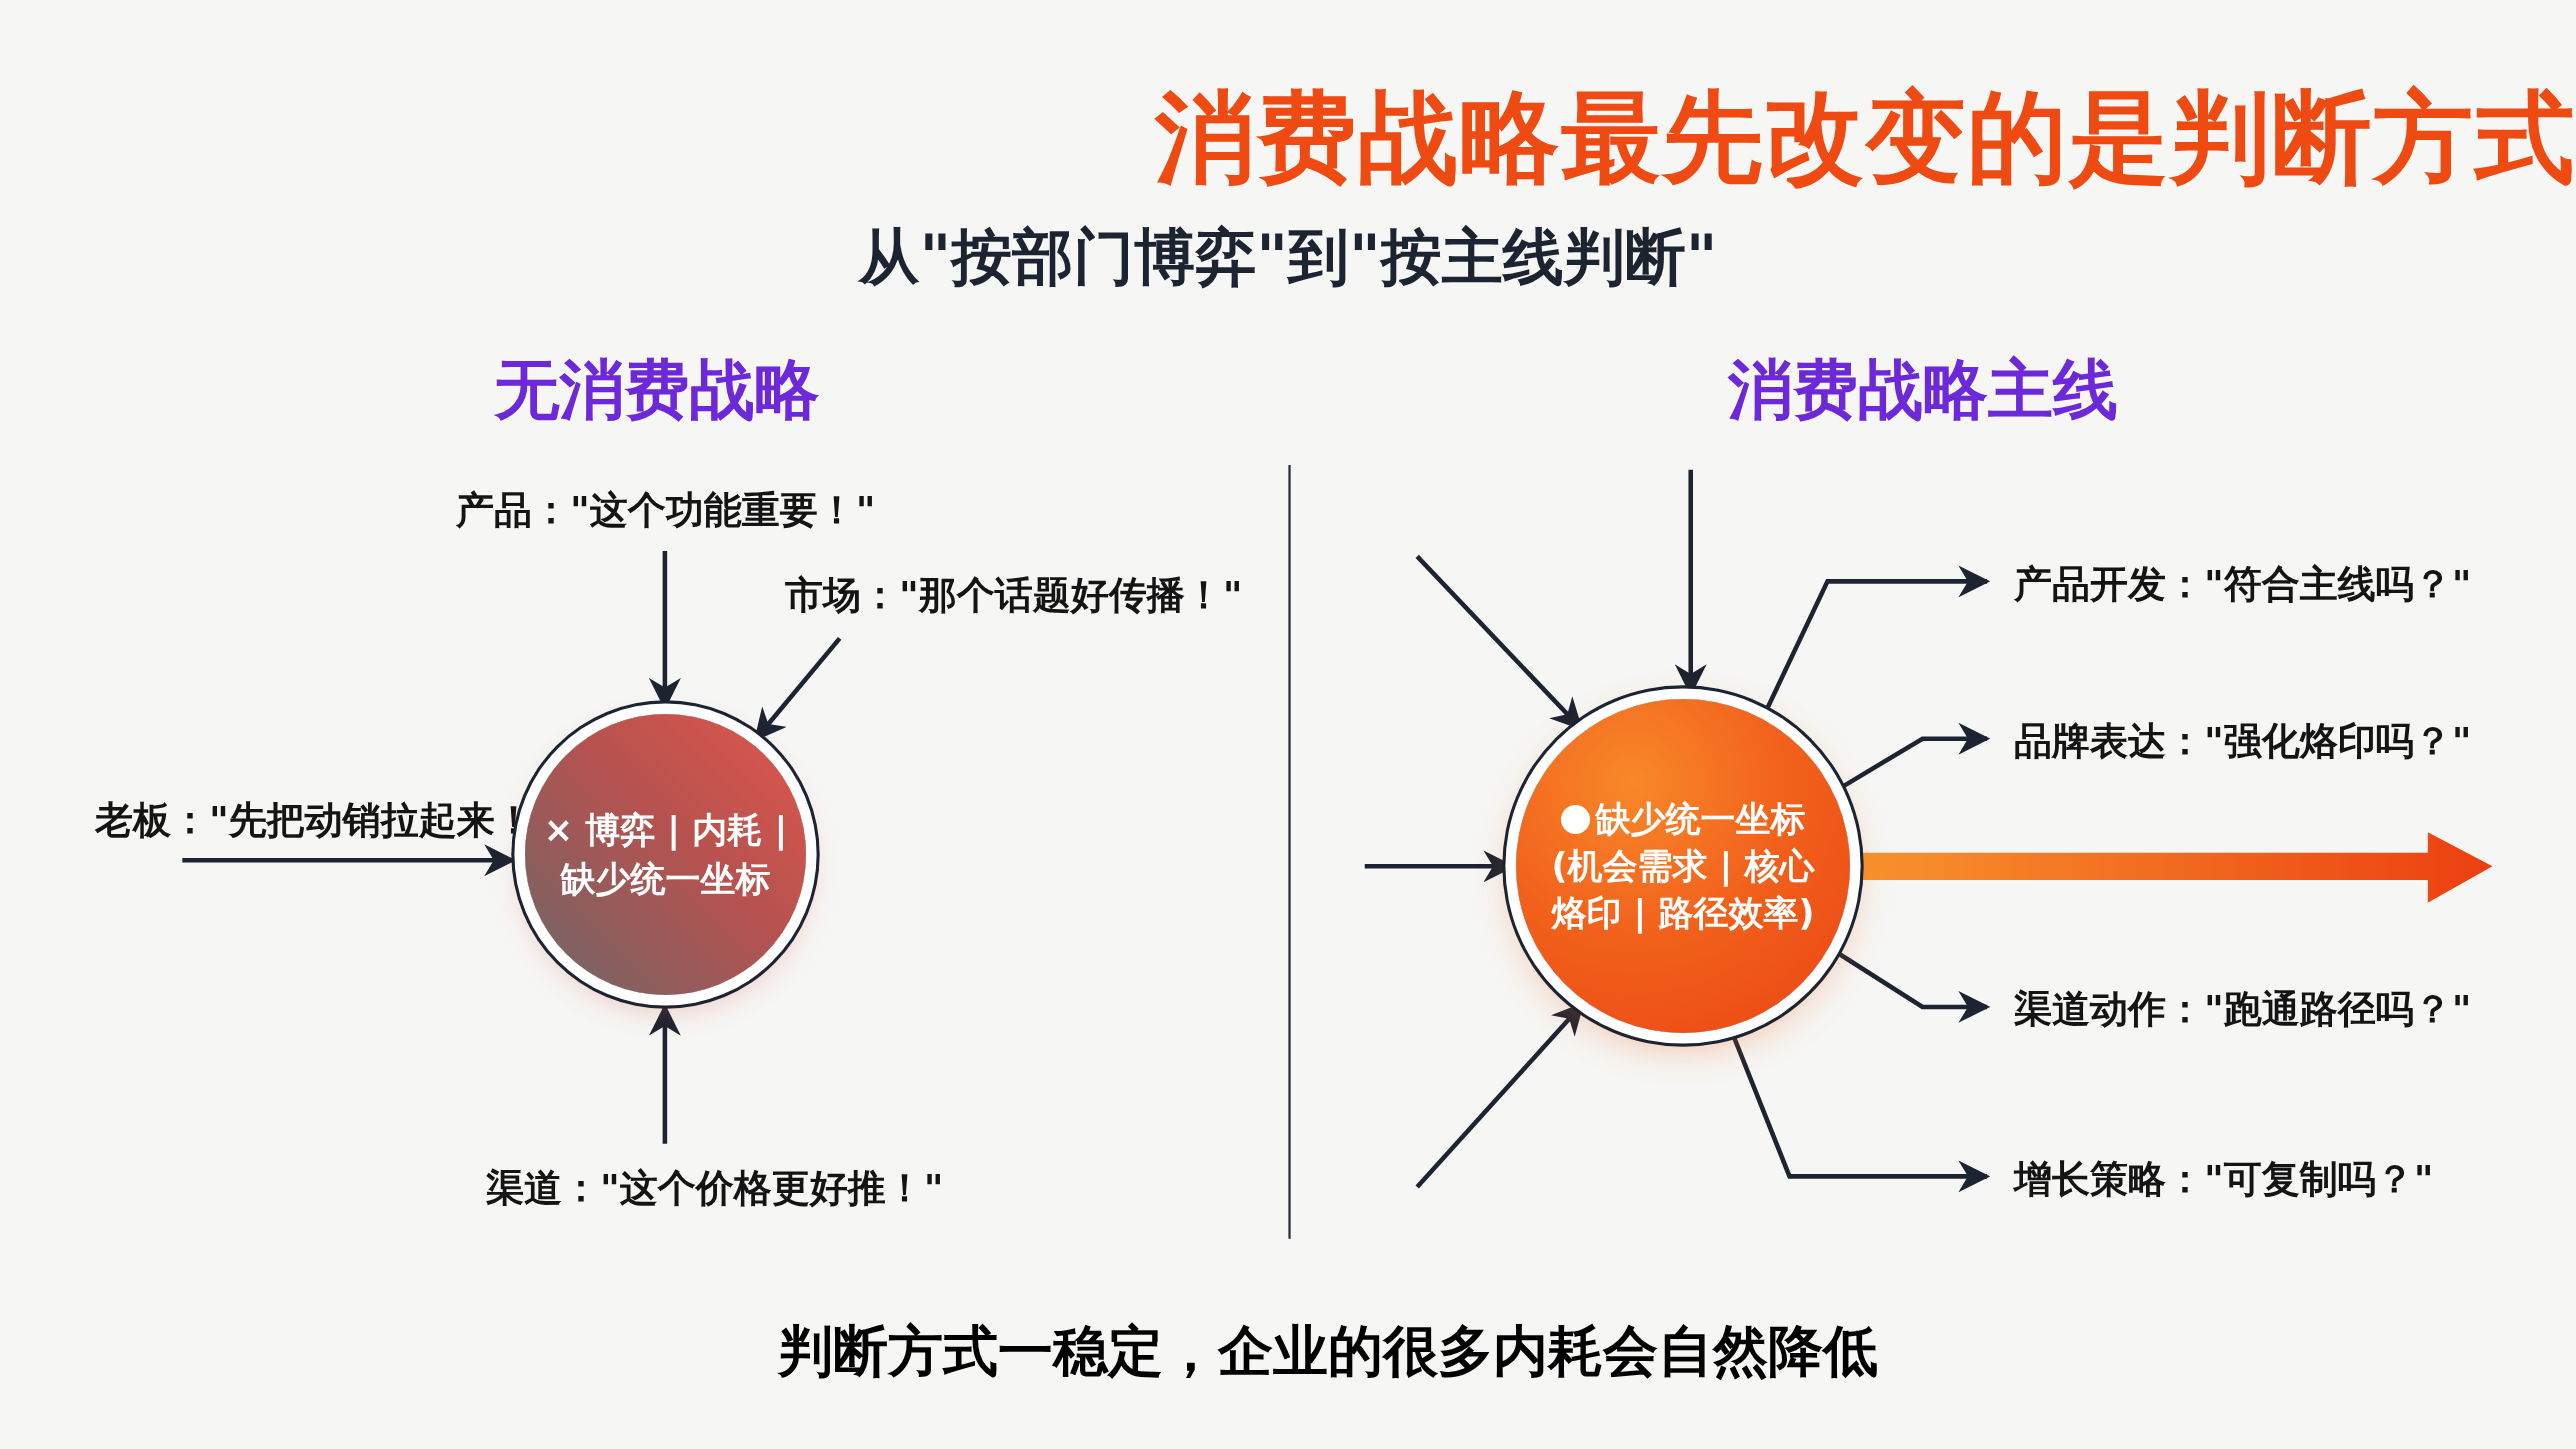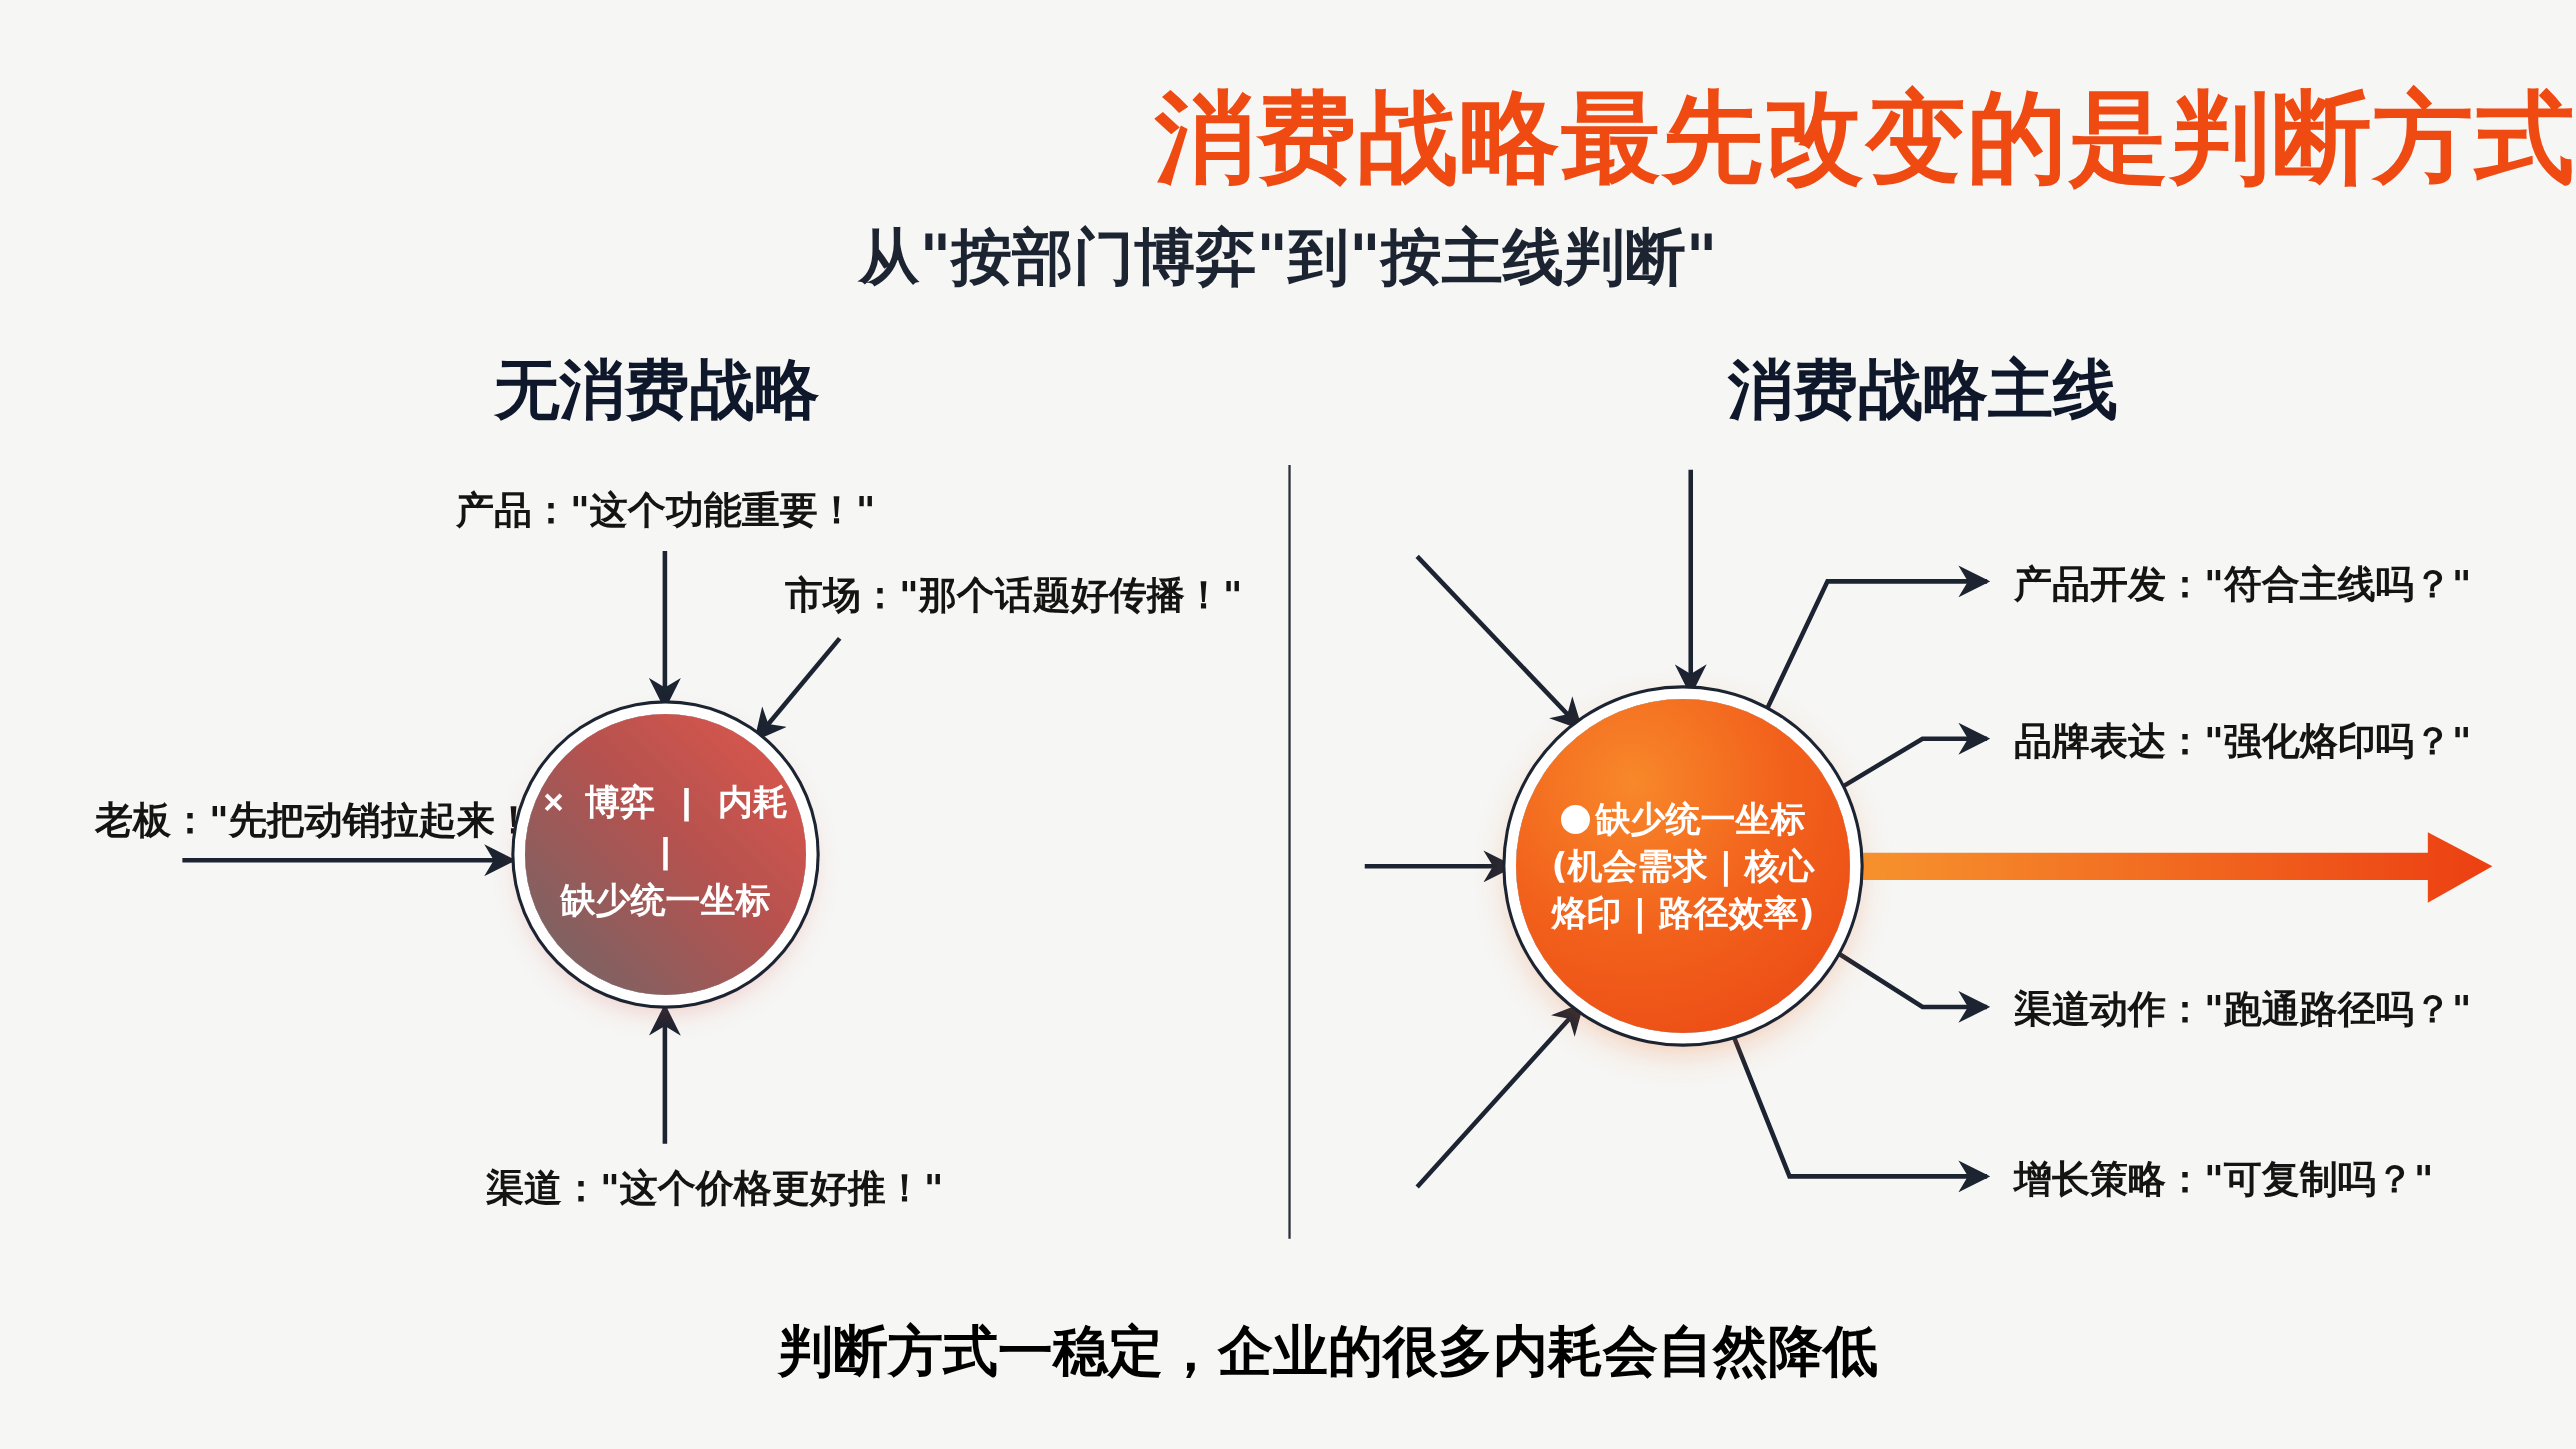--- a/index.html
+++ b/index.html
@@ -1,25 +1,25 @@
 <!DOCTYPE html>
 <html style="font-size:12px"><head>
 <meta charset="utf-8">
 <style>
   html,body{margin:0;padding:0;}
   body{width:2576px;height:1450px;background:#f6f6f4;position:relative;overflow:hidden;font-family:"DejaVu Sans","Liberation Sans",sans-serif;color:#1c2331;}
   .abs{position:absolute;}
   .title{left:0;width:2576px;top:72px;text-align:right;font-size:100px;font-weight:bold;color:#f04a13;letter-spacing:1.5px;}
   .subtitle{left:0;width:2576px;top:217px;text-align:center;font-size:61px;font-weight:bold;color:#1c2331;}
-  .section{font-size:65px;font-weight:bold;color:#0f172a;text-align:center;width:532px;}
+  .section{font-size:65px;font-weight:bold;color:#6d28d9;text-align:center;width:532px;}
   .label{font-size:38px;font-weight:bold;color:#141414;white-space:nowrap;}
   .footer{left:0;width:2576px;top:1315px;text-align:center;font-size:55px;font-weight:bold;color:#000000;margin-left:40px;}
   svg.lines{position:absolute;left:0;top:0;}
   .circle{position:absolute;border-radius:50%;display:flex;align-items:center;justify-content:center;text-align:center;color:#fff;font-weight:bold;}
-  .circle-left{left:525px;top:714px;width:281px;height:281px;background:linear-gradient(225deg,#e0574c 0%,#b5524f 45%,#6e6769 100%);box-shadow:0 0 0 10.6px #fff,0 0 0 13.7px #1c2331,0 12px 30px rgba(220,80,70,0.35);font-size:35px;line-height:49px;font-family:Liberation Mono, monospace;}
+  .circle-left{left:525px;top:714px;width:281px;height:281px;background:linear-gradient(225deg,#e0574c 0%,#b5524f 45%,#6e6769 100%);box-shadow:0 0 0 10.6px #fff,0 0 0 13.7px #1c2331,0 12px 30px rgba(220,80,70,0.35);font-size:35px;line-height:49px;}
   .circle-right{left:1516px;top:699px;width:334px;height:334px;background:radial-gradient(circle at 35% 25%,#f8882a 0%,#f2621c 45%,#ea4412 100%);box-shadow:0 0 0 10.6px #fff,0 0 0 13.7px #1c2331,0 12px 38px rgba(240,110,40,0.45);font-size:35px;line-height:47px;}
   .dot{display:inline-block;width:29px;height:29px;border-radius:50%;background:#fff;vertical-align:-3px;margin-right:6px;}
 </style>
 </head>
 <body>
 
 <div class="abs title">消费战略最先改变的是判断方式</div>
 <div class="abs subtitle">从"按部门博弈"到"按主线判断"</div>
 
 <div class="abs section" style="left:391px;top:346px;">无消费战略</div>

